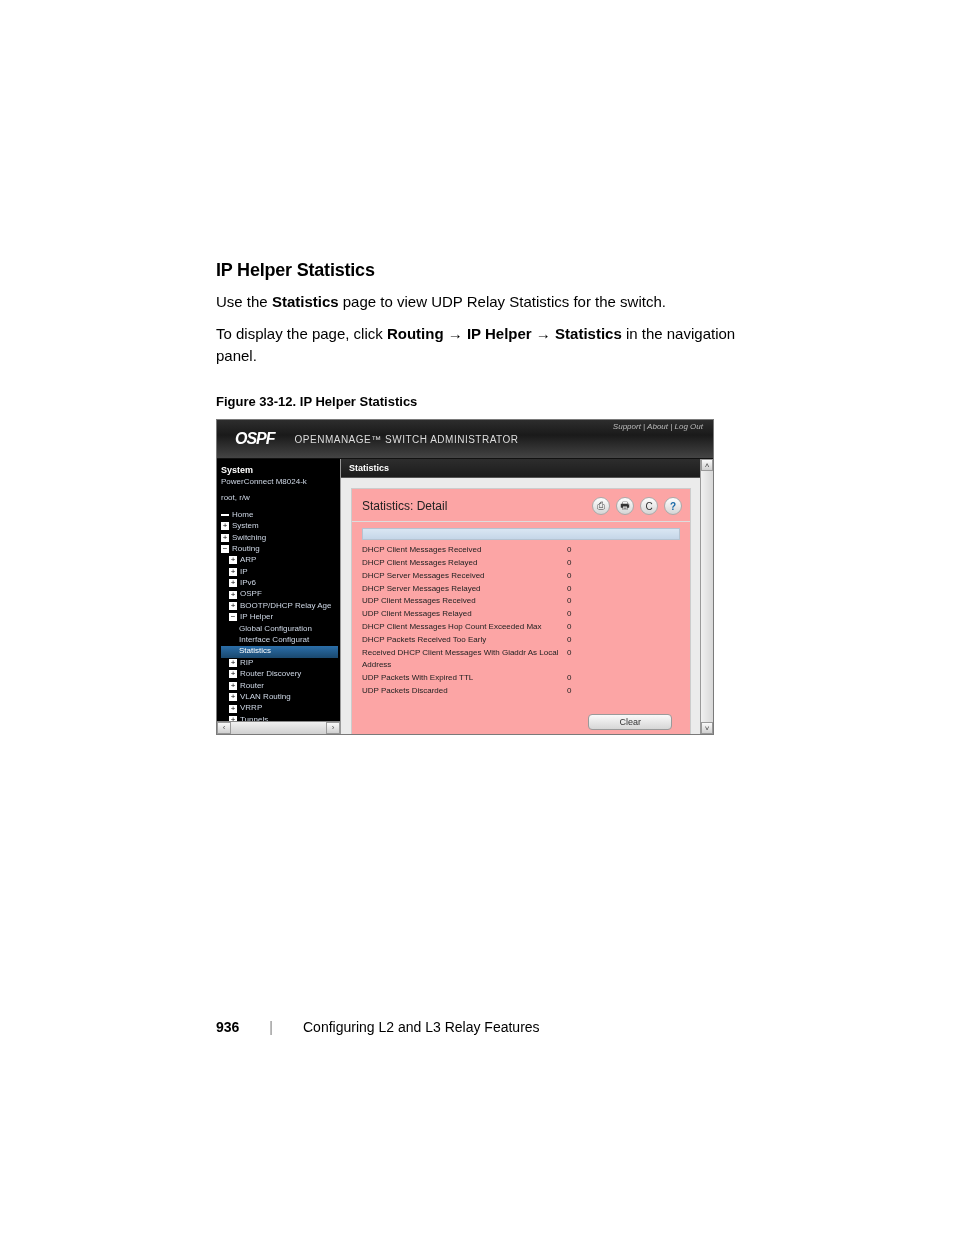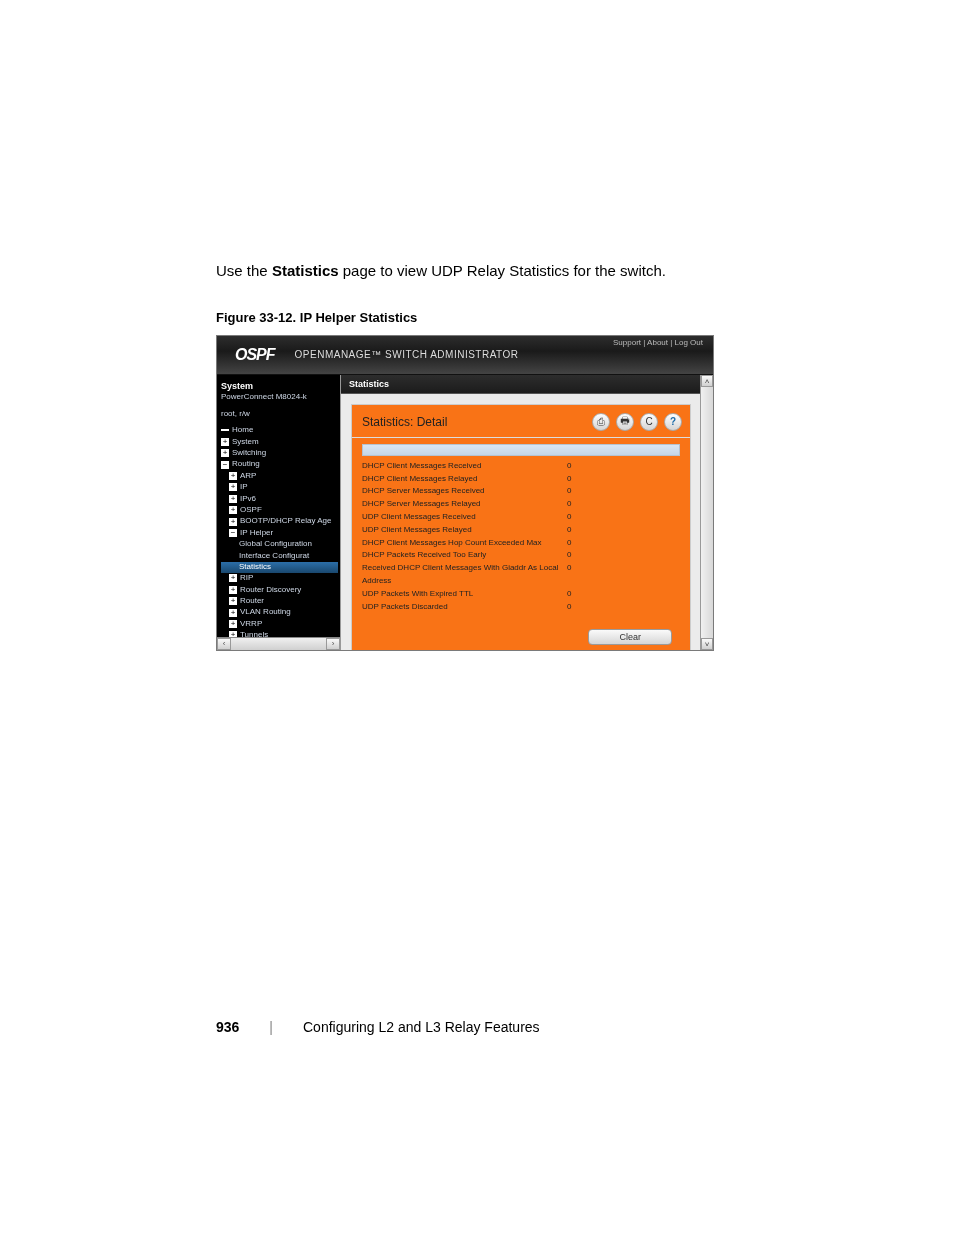--- a/index.html
+++ b/index.html
@@ -66,20 +66,21 @@
     font-size: 10px;
     color: #ddd;
     letter-spacing: 0.5px;
   }
   .top-links {
     position: absolute;
     right: 10px;
     top: 2px;
     font-size: 8px;
     color: #bbb;
+    font-style: italic;
   }
 
   .body-row {
     display: flex;
     height: 275px;
   }
   .sidebar {
     width: 123px;
     background: #000000;
     color: #cfd8e6;
@@ -193,21 +194,21 @@
     background: linear-gradient(#2d2d2d,#1c1c1c);
     color: #fff;
     font-size: 9px;
     padding-left: 8px;
     line-height: 18px;
     font-weight: bold;
     border-bottom: 1px solid #555;
   }
   .content-card {
     margin: 10px 10px 0 10px;
-    background: #f97316;
+    background: #fca5a5;
     border: 1px solid #ccc;
     flex: 1;
     display: flex;
     flex-direction: column;
     position: relative;
   }
   .card-header {
     display: flex;
     justify-content: space-between;
     align-items: center;
@@ -279,25 +280,29 @@
     gap: 30px;
   }
   .footer .pagenum { font-weight: bold; }
   .footer .sep { color: #888; }
 </style>
 </head>
 <body>
 
 <div class="page">
 
+  <div class="h1">IP Helper Statistics</div>
 
   <p class="para">
     <span>Use the </span><strong>Statistics</strong><span> page to view UDP Relay Statistics for the switch.</span>
   </p>
 
+  <p class="para">
+    <span>To display the page, click </span><strong>Routing</strong><span class="arrow"> → </span><strong>IP Helper</strong><span class="arrow"> → </span><strong>Statistics</strong><span> in the navigation panel.</span>
+  </p>
 
   <div class="fig-caption">Figure 33-12.    IP Helper Statistics</div>
 
   <div class="screenshot">
 
     <div class="topbar">
       <div class="top-links">Support  |  About  |  Log Out</div>
       <div class="logo">OSPF</div>
       <div class="topbar-title">OPENMANAGE™ SWITCH ADMINISTRATOR</div>
     </div>

